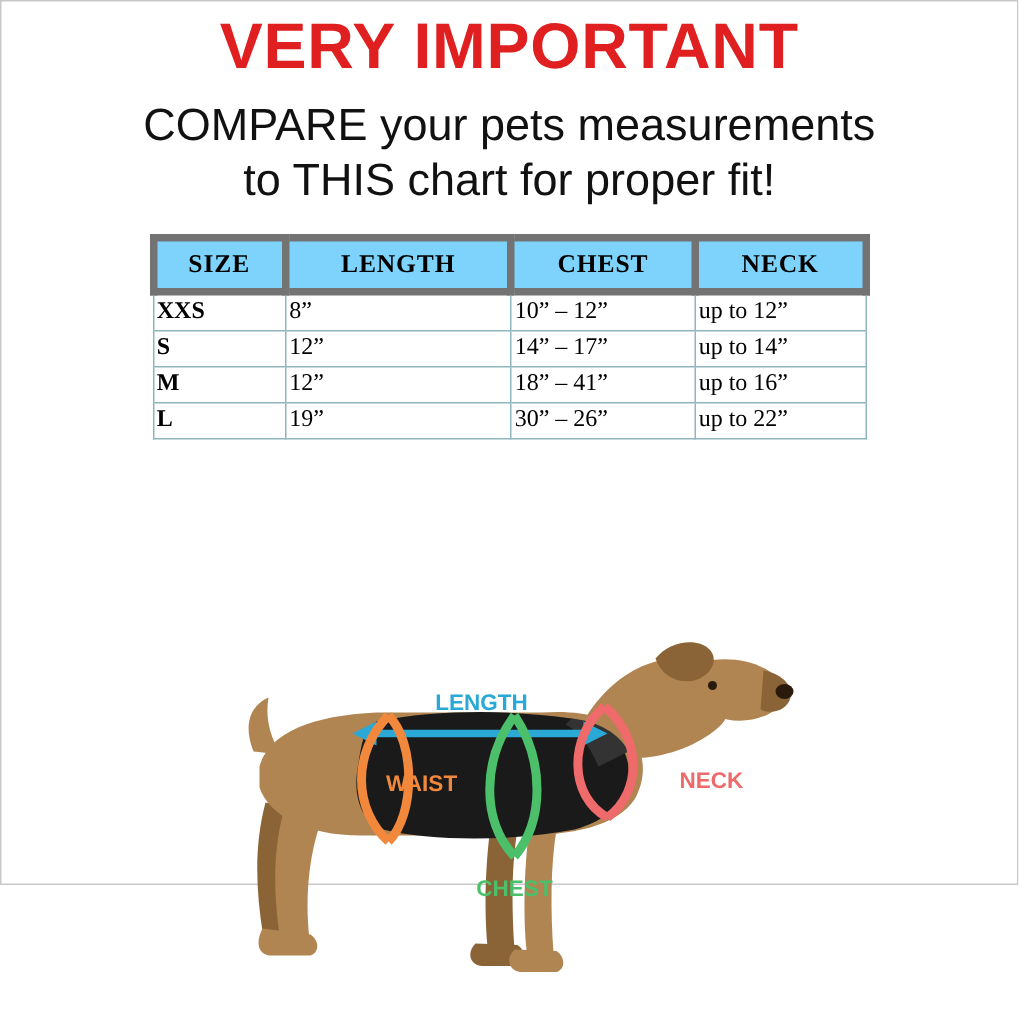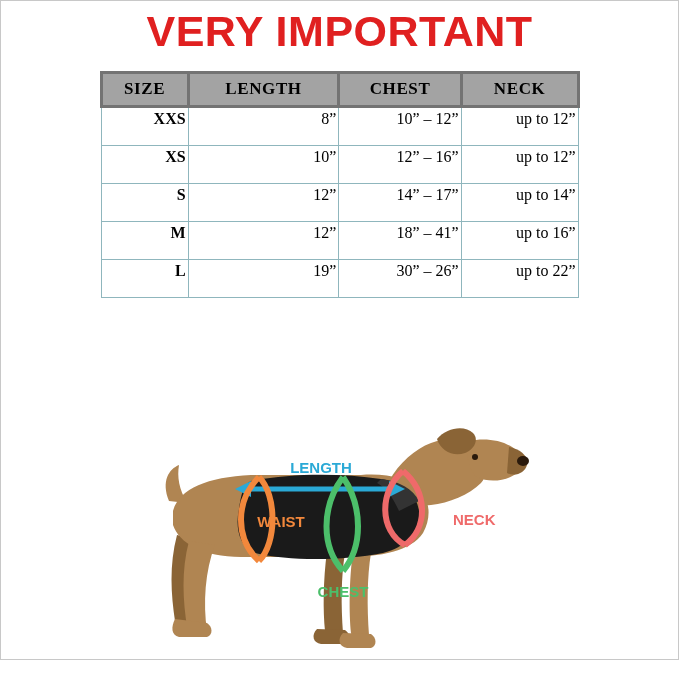--- a/index.html
+++ b/index.html
@@ -10,21 +10,21 @@
     width: 679px;
     height: 686px;
     background: #ffffff;
     font-family: "Liberation Serif", serif;
     color: #000000;
     overflow: hidden;
   }
   .page {
     position: relative;
     width: 679px;
-    height: 660px;
+    height: 590px;
     box-sizing: border-box;
     border: 1px solid #c8c8c8;
   }
   .headline {
     text-align: center;
     color: #e02020;
     font-family: "Liberation Sans", sans-serif;
     font-weight: bold;
     font-size: 43px;
     letter-spacing: 0.5px;
@@ -52,33 +52,33 @@
   .table-wrap {
     margin: 17px auto 0 auto;
     width: 480px;
   }
   table.size-chart {
     border-collapse: collapse;
     width: 100%;
     font-family: "Liberation Serif", serif;
   }
   table.size-chart th {
-    background: #a3a3a3;
-    border: 3px solid #737373;
+    background: #7dd3fc;
+    border: 5px solid #737373;
     font-size: 17px;
     font-weight: bold;
     padding: 5px 2px 6px 2px;
     letter-spacing: 0.6px;
     text-align: center;
   }
   table.size-chart td {
     border: 1px solid #8fb6bd;
     font-size: 16px;
-    padding: 2px 2px 17px 2px;
-    text-align: right;
+    padding: 2px 2px 3px 2px;
+    text-align: left;
     background: #ffffff;
   }
   table.size-chart td.size-col {
     font-weight: bold;
   }
   .figure {
     position: absolute;
     left: 0;
     top: 414px;
     width: 679px;
@@ -89,43 +89,41 @@
     margin: 0 auto;
   }
 </style>
 </head>
 <body>
 
 <div class="page">
 
   <div class="headline">VERY IMPORTANT</div>
 
+  <div class="subhead">
+    <span class="l1">COMPARE your pets measurements</span>
+    <span class="l2">to THIS chart for proper fit!</span>
+  </div>
 
 
   <div class="table-wrap">
     <table class="size-chart">
       <thead>
         <tr>
           <th>SIZE</th>
           <th>LENGTH</th>
           <th>CHEST</th>
           <th>NECK</th>
         </tr>
       </thead>
       <tbody>
         <tr>
           <td class="size-col">XXS</td>
           <td>8”</td>
           <td>10” – 12”</td>
-          <td>up to 12”</td>
-        </tr>
-        <tr>
-          <td class="size-col">XS</td>
-          <td>10”</td>
-          <td>12” – 16”</td>
           <td>up to 12”</td>
         </tr>
         <tr>
           <td class="size-col">S</td>
           <td>12”</td>
           <td>14” – 17”</td>
           <td>up to 14”</td>
         </tr>
         <tr>
           <td class="size-col">M</td>

